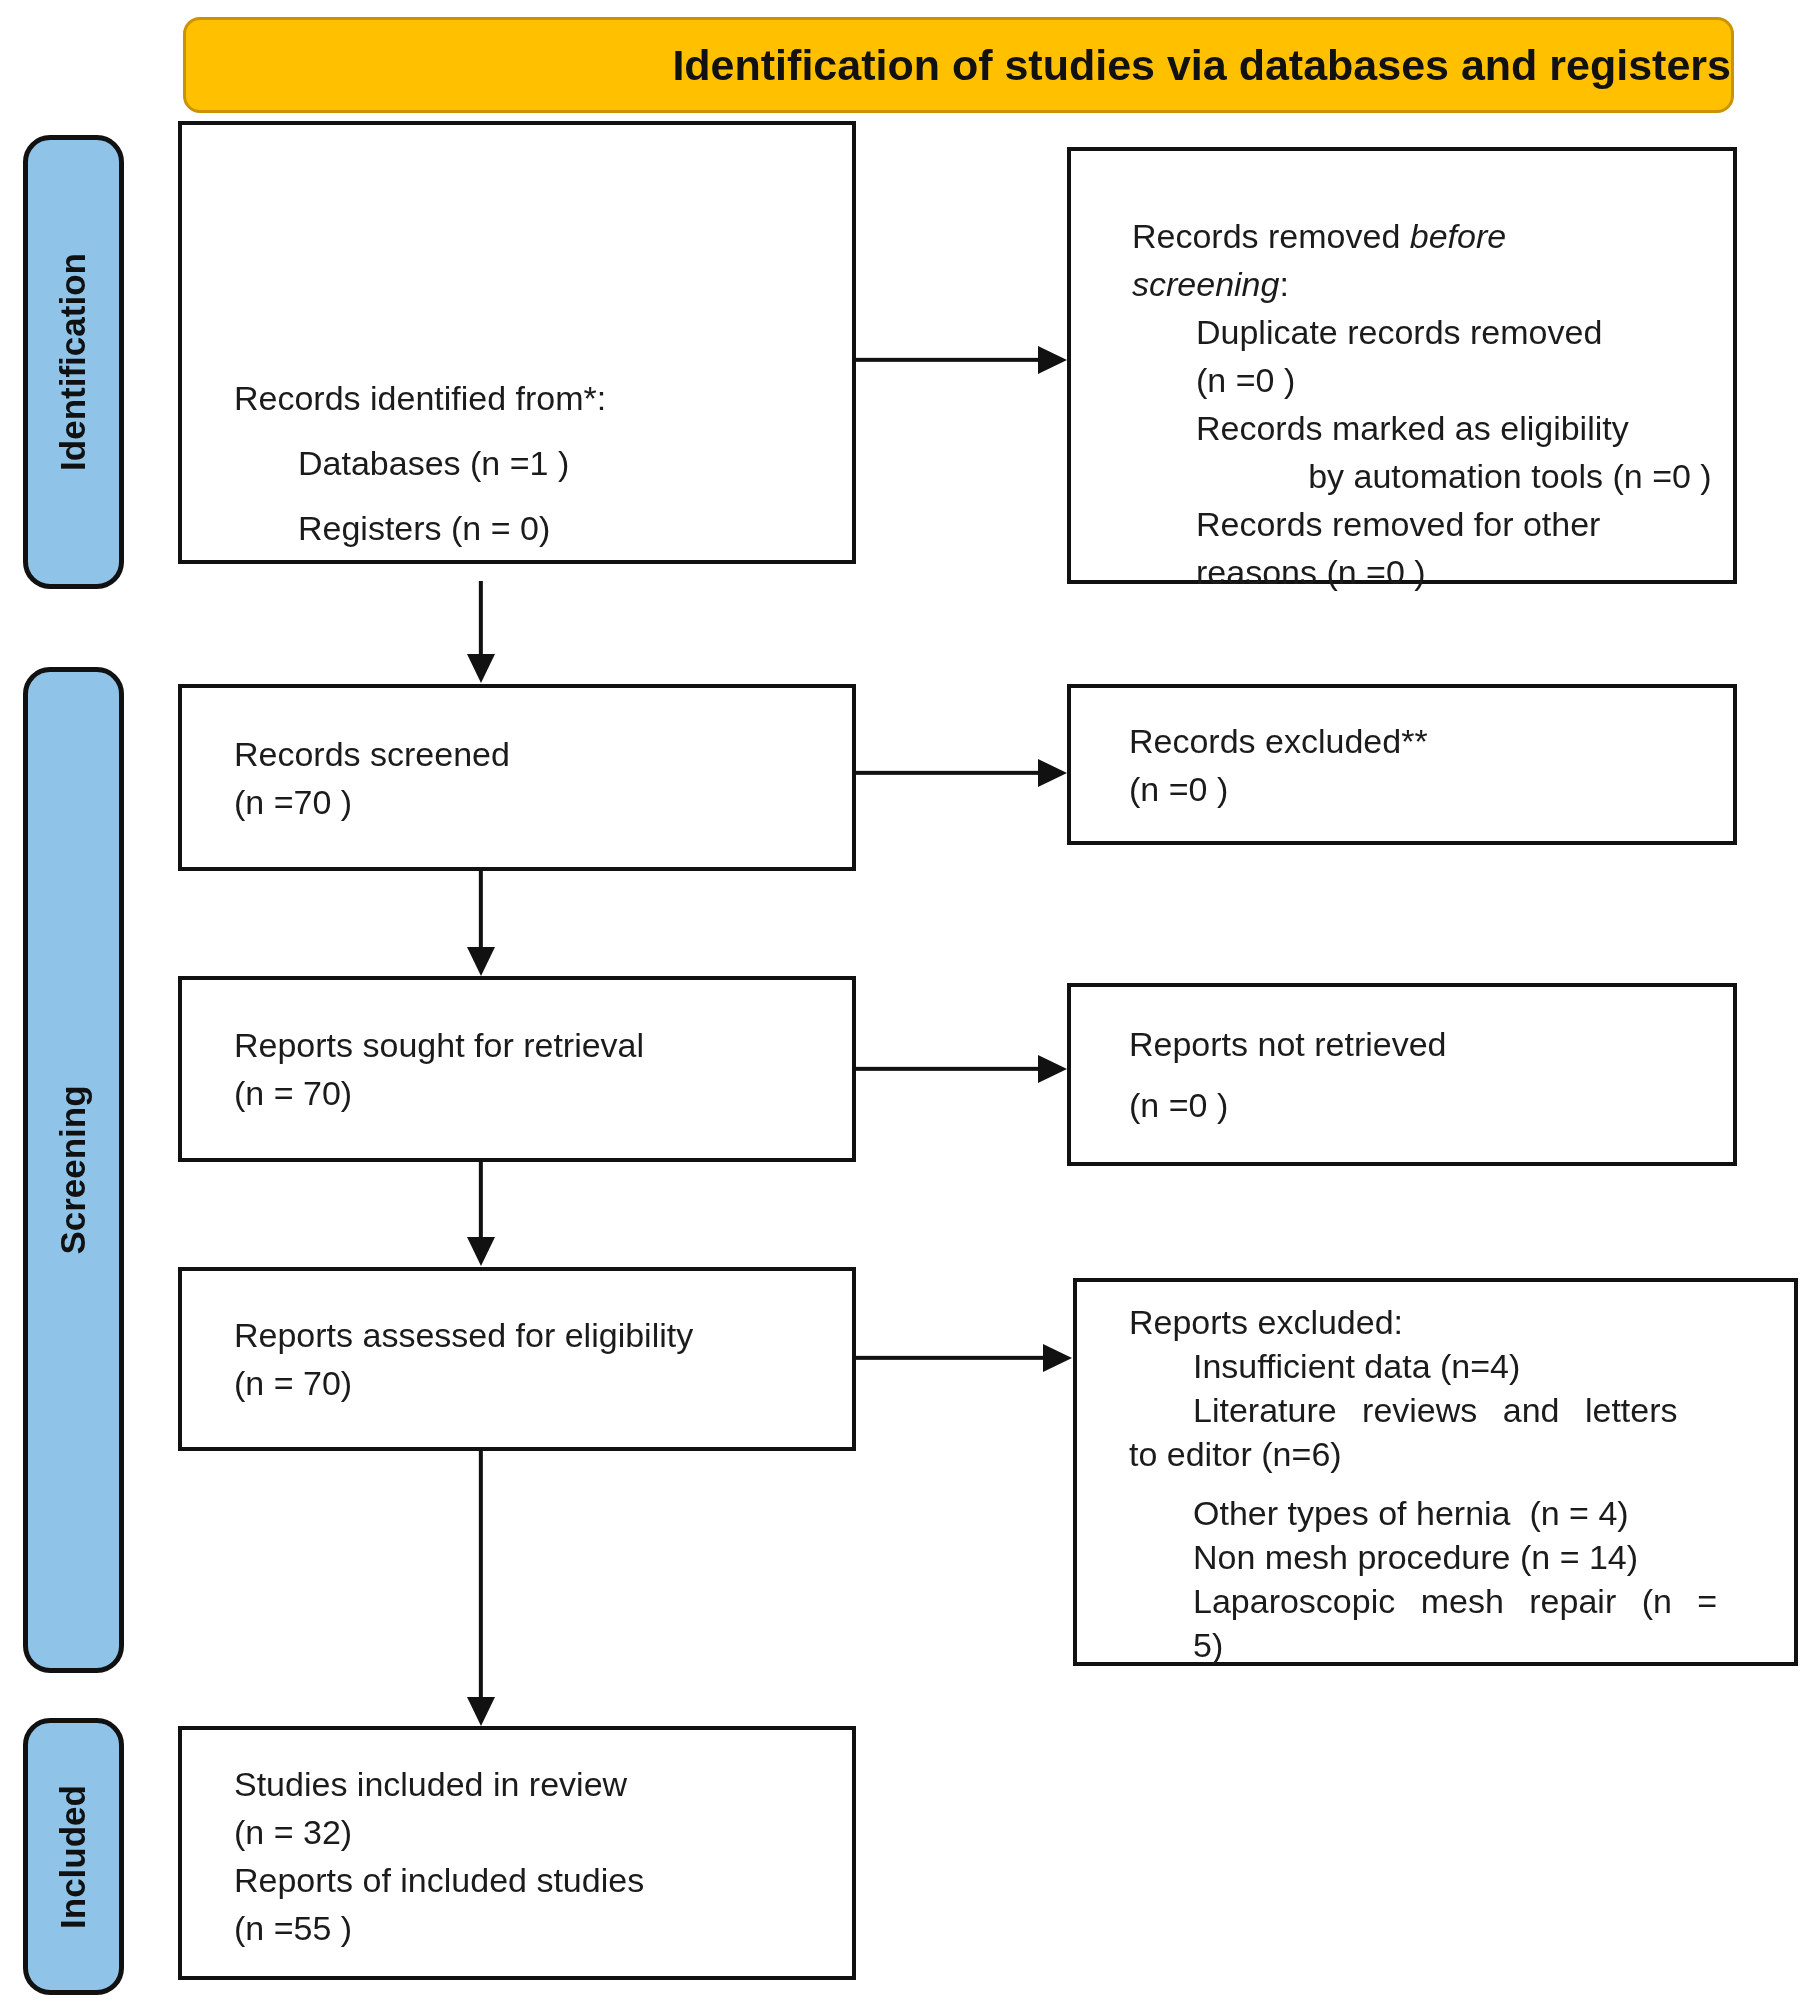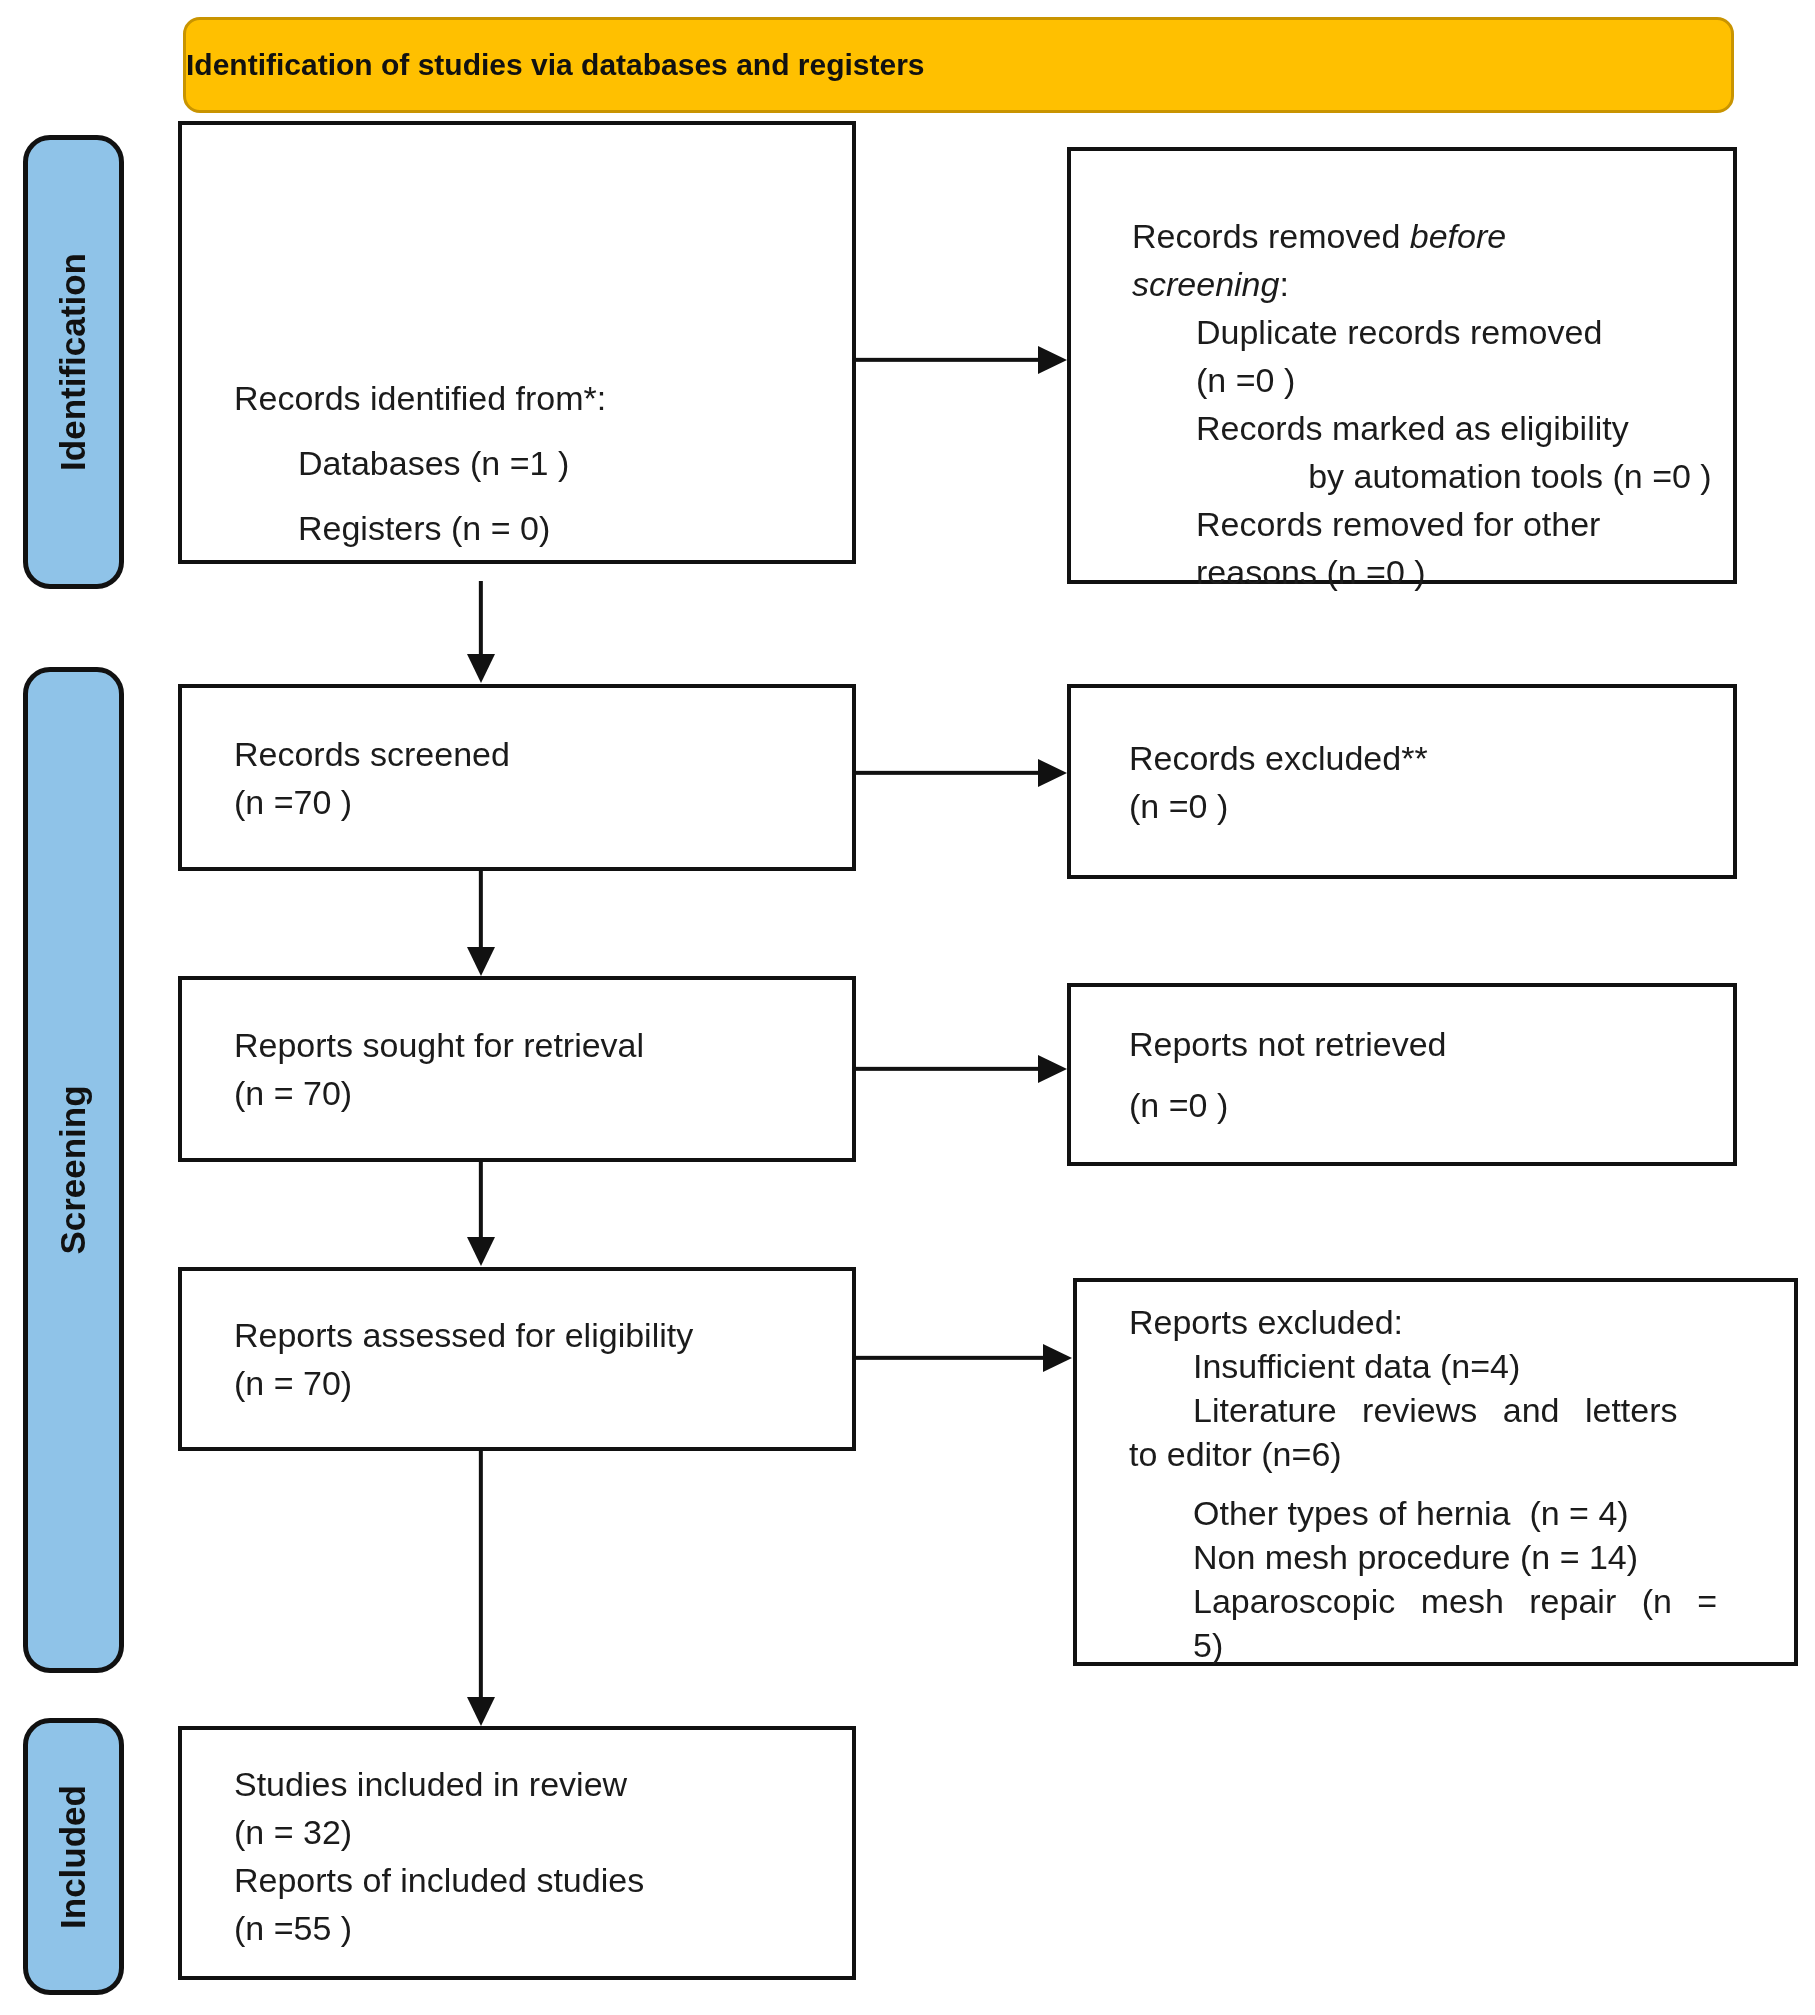--- a/index.html
+++ b/index.html
@@ -2,22 +2,22 @@
 <html style="font-size:9.8px"><head>
 <meta charset="utf-8">
 <style>
   html,body{margin:0;padding:0;background:#ffffff;}
   body{width:1815px;height:2015px;position:relative;font-family:"Liberation Sans",sans-serif;}
   #canvas{position:absolute;left:0;top:0;width:1815px;height:2015px;background:#ffffff;overflow:hidden;}
 
   
   .banner{position:absolute;left:183px;top:17px;width:1551px;height:96px;
     background:#FFC000;border:3.7px solid #C99400;border-radius:17px;box-sizing:border-box;
-    display:flex;align-items:center;justify-content:flex-start;
-    font-weight:bold;font-size:30px;color:#111;}
+    display:flex;align-items:center;justify-content:flex-end;
+    font-weight:bold;font-size:43px;color:#111;}
 
   
   .pill{position:absolute;left:22.6px;width:101px;background:#8FC3E8;border:5.5px solid #111;
     border-radius:27px;box-sizing:border-box;display:flex;align-items:center;justify-content:center;}
   .pill span{transform:rotate(-90deg);white-space:nowrap;font-weight:bold;font-size:35px;color:#111;}
   .p-identification{top:135px;height:454px;}
   .p-screening{top:667px;height:1006px;}
   .p-included{top:1718px;height:277px;}
 
   
@@ -25,21 +25,21 @@
     color:#1b1b1b;font-size:34px;display:flex;flex-direction:column;justify-content:center;
     padding-left:52px;padding-right:21.3px;}
   .line{line-height:48px;white-space:pre-wrap;}
   .it{font-style:italic;}
   .justify{word-spacing:16px;}
 
   .b-identified{left:178px;top:121px;width:678px;height:443px;justify-content:flex-start;padding-top:241px;}
   .b-identified .line{line-height:65px;}
   .b-removed{left:1067px;top:147px;width:670px;height:437px;justify-content:flex-start;padding-top:61px;padding-left:61px;}
   .b-screened{left:178px;top:684px;width:678px;height:187px;}
-  .b-rec-excluded{left:1067px;top:684px;width:670px;height:195px;padding-left:58px;}
+  .b-rec-excluded{left:1067px;top:684px;width:670px;height:161px;padding-left:58px;}
   .b-sought{left:178px;top:976px;width:678px;height:186px;}
   .b-notretrieved{left:1067px;top:983px;width:670px;height:183px;padding-left:58px;gap:13px;}
   .b-assessed{left:178px;top:1267px;width:678px;height:184px;}
   .b-rep-excluded{left:1073px;top:1278px;width:725px;height:388px;justify-content:flex-start;padding-top:18px;}
   .b-rep-excluded .line{line-height:44px;}
   .b-included{left:178px;top:1726px;width:678px;height:254px;padding-top:6.1px;}
 
   
   .varrow{position:absolute;width:28px;}
   .varrow .shaft{position:absolute;left:50%;transform:translateX(-50%);top:0;bottom:24.4px;width:4.3px;background:#111;}

